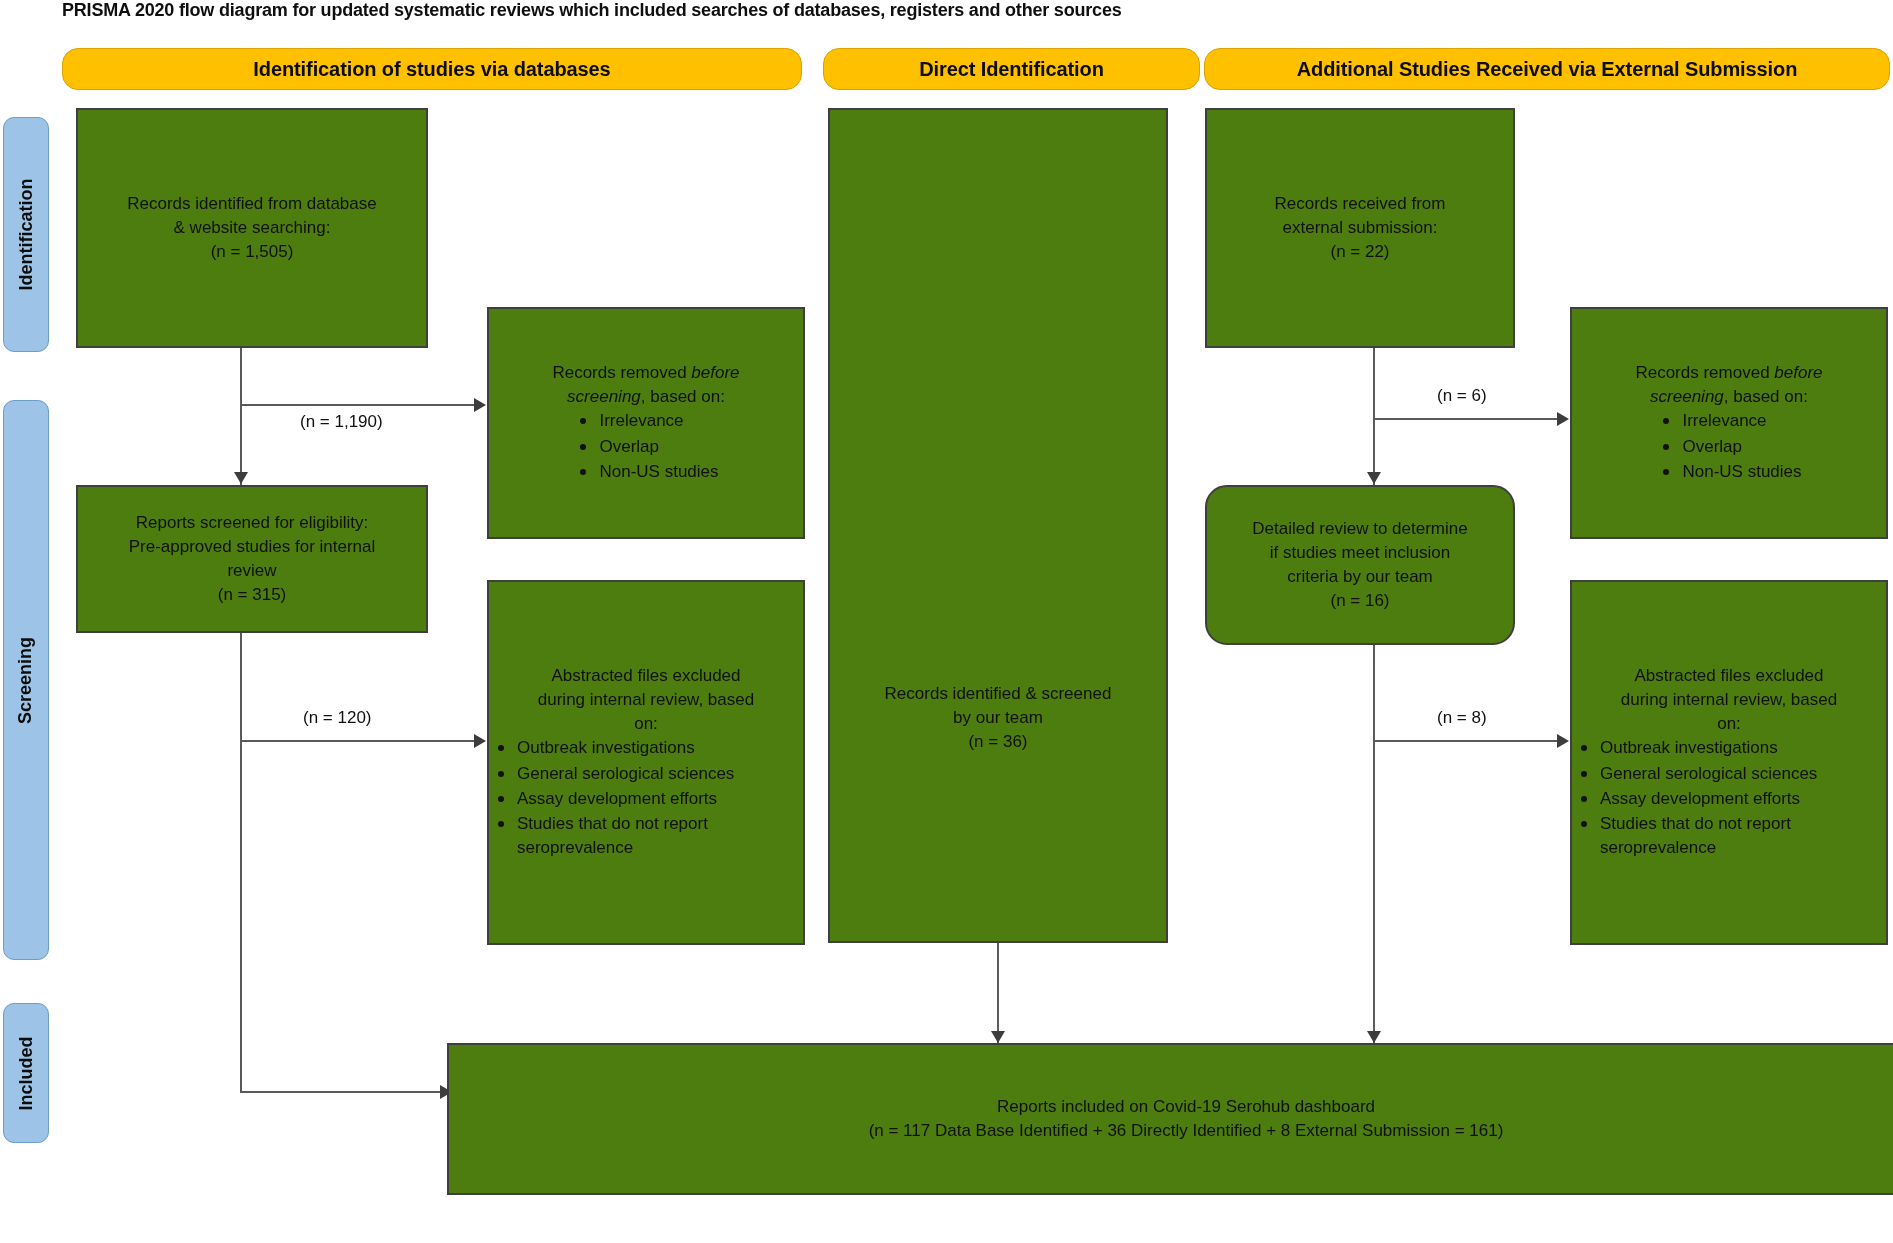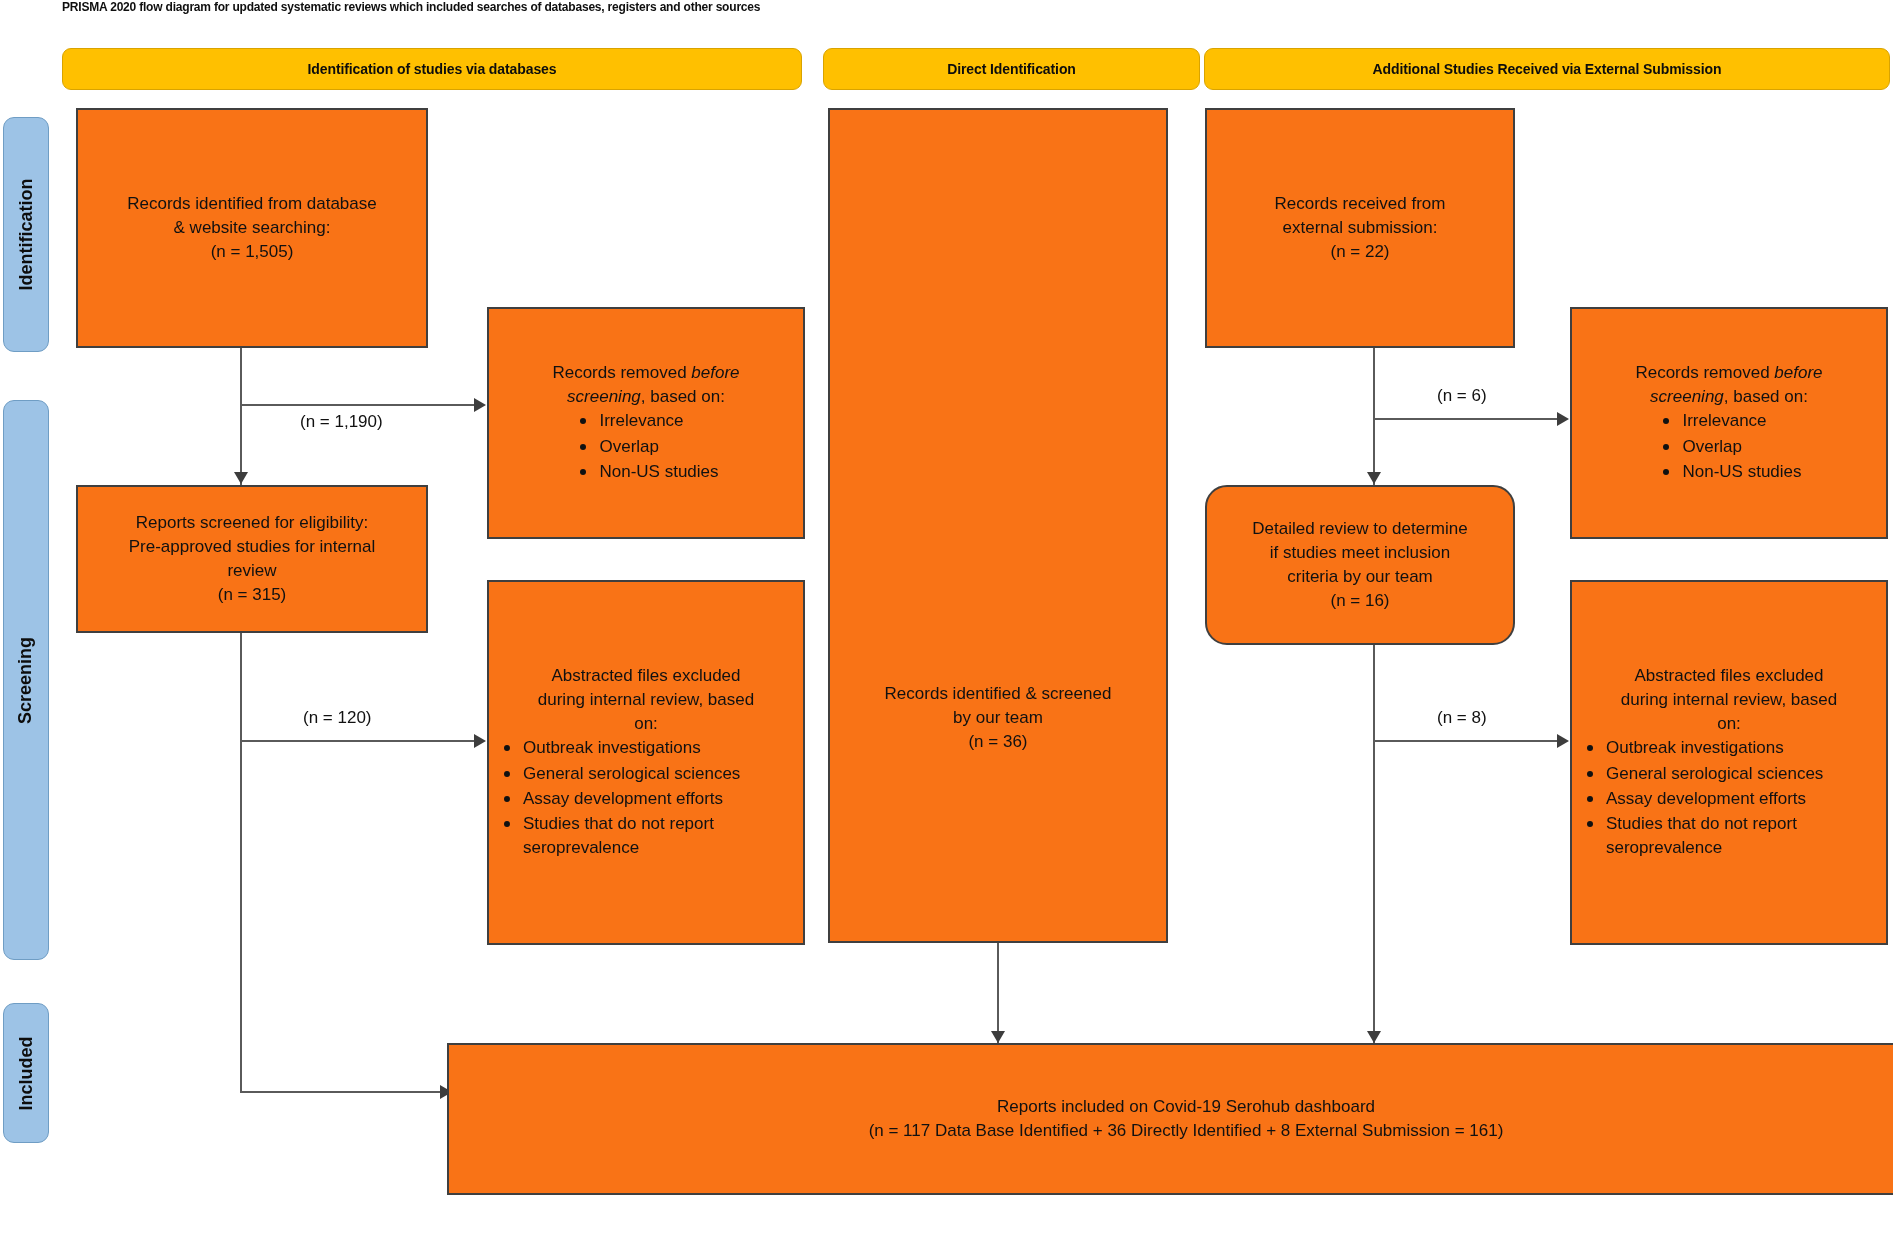--- a/index.html
+++ b/index.html
@@ -7,36 +7,36 @@
     width: 1893px; height: 1243px;
     background: #ffffff;
     font-family: "Liberation Sans", sans-serif;
     overflow: hidden;
   }
   #root { position: relative; width: 1893px; height: 1243px; }
 
   .title {
     position: absolute;
     left: 62px; top: 0px;
-    font-size: 12px;
+    font-size: 18px;
     font-weight: bold;
     color: #0f0f0f;
     letter-spacing: -0.2px;
     white-space: nowrap;
     text-align: right;
   }
 
   
   .hdr {
     position: absolute;
     background: #FFC000;
     border: 1.5px solid #d9a300;
-    border-radius: 9px;
+    border-radius: 16px;
     display: flex; align-items: center; justify-content: center;
-    font-size: 14px; font-weight: bold; color: #0d0d0d;
+    font-size: 20px; font-weight: bold; color: #0d0d0d;
     text-align: center;
     letter-spacing: -0.1px;
   }
 
   
   .stage {
     position: absolute;
     background: #9DC3E6;
     border: 1.5px solid #6f9dc4;
     border-radius: 11px;
@@ -46,31 +46,31 @@
     transform: rotate(-90deg);
     white-space: nowrap;
     font-size: 18px;
     font-weight: bold;
     color: #0d0d0d;
   }
 
   
   .box {
     position: absolute;
-    background: #f97316;
+    background: #4d7c0f;
     border: 2px solid #3f3f3f;
     display: flex;
     flex-direction: column;
     align-items: center;
     justify-content: center;
     font-size: 17px;
     line-height: 1.42;
     color: #111;
     text-align: center;
-    padding: 6px 8px;
+    padding: 6px 2px;
   }
   .box p { margin: 0; }
   .box .em { font-style: italic; margin-top: 12px; }
 
   ul.bullets {
     list-style: none;
     margin: 0;
     padding: 0;
     text-align: left;
     align-self: center;

